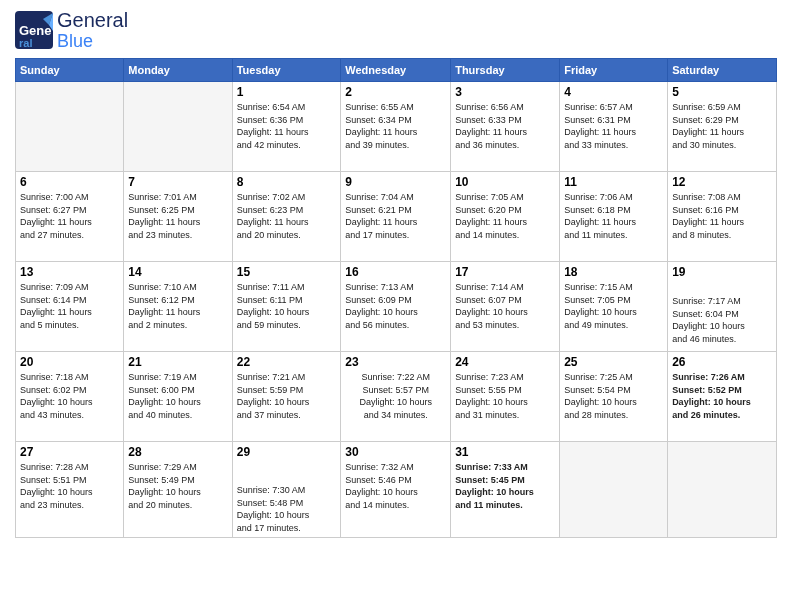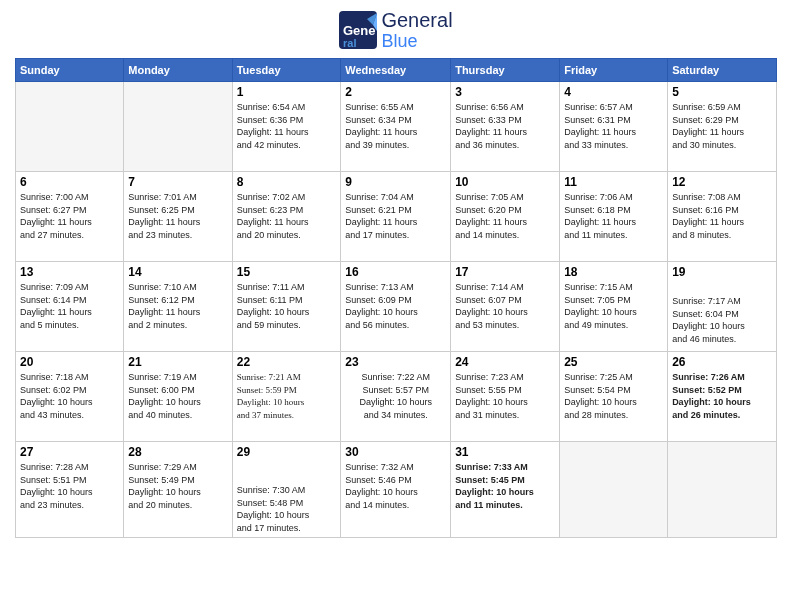--- a/index.html
+++ b/index.html
@@ -9,21 +9,21 @@
       width: 792px;
       height: 612px;
       overflow: hidden;
     }
     .container {
       width: 792px;
       padding: 10px 15px;
     }
     .header {
       display: flex;
-      justify-content: center;
+      justify-content: flex-start;
       align-items: flex-start;
       margin-bottom: 8px;
     }
     .logo {
       display: flex;
       flex-direction: column;
       align-items: flex-start;
     }
     .logo-row {
       display: flex;
@@ -271,21 +271,21 @@
           </td>
           <td>
             <span class="day-num">21</span>
             <div class="day-info" style="white-space: pre-line;">Sunrise: 7:19 AM
 Sunset: 6:00 PM
 Daylight: 10 hours
 and 40 minutes.</div>
           </td>
           <td>
             <span class="day-num">22</span>
-            <div class="day-info" style="white-space: pre-line; font-family: Liberation Serif, serif;">Sunrise: 7:21 AM
+            <div class="day-info" style="white-space: pre-line;">Sunrise: 7:21 AM
 Sunset: 5:59 PM
 Daylight: 10 hours
 and 37 minutes.</div>
           </td>
           <td>
             <span class="day-num">23</span>
             <div class="day-info" style="white-space: pre-line; text-align: center;">Sunrise: 7:22 AM
 Sunset: 5:57 PM
 Daylight: 10 hours
 and 34 minutes.</div>

